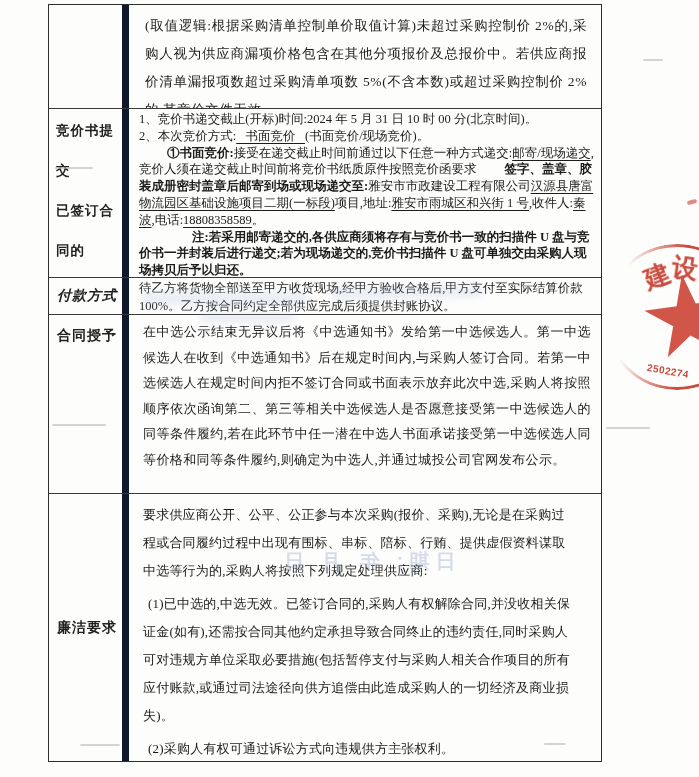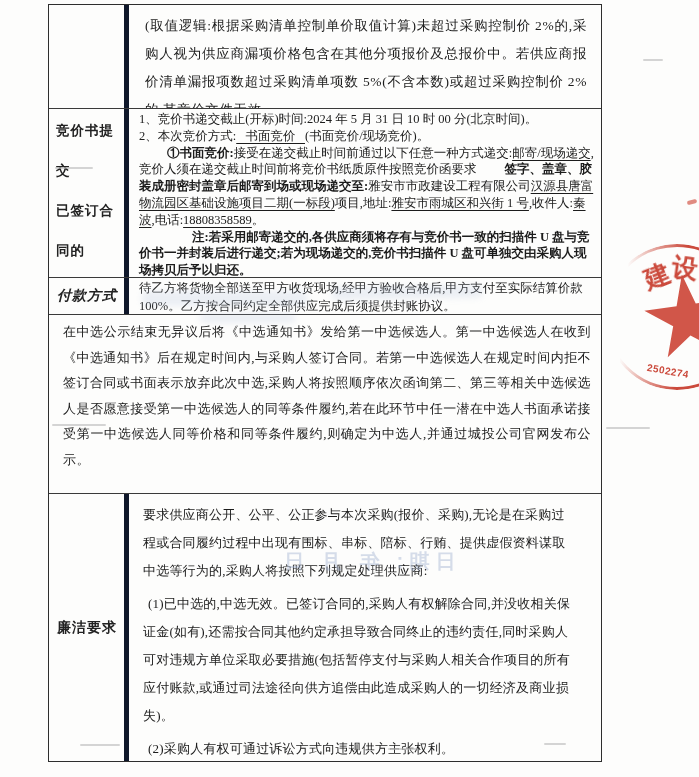--- a/index.html
+++ b/index.html
@@ -11,21 +11,21 @@
   }
   
   .doc-table{
     position:absolute;left:48px;top:4px;width:554px;height:758px;
     border:1px solid #2e2e2e;box-sizing:border-box;background:transparent;
   }
   .trow{display:flex;box-sizing:border-box;overflow:hidden;}
   .trow + .trow{border-top:1px solid #3a3a3a;}
   .cell{box-sizing:border-box;overflow:hidden;}
   .label-cell{
-    width:80px;flex:0 0 80px;border-right:5px solid #0f172a;
+    width:80px;flex:0 0 80px;border-right:7px solid #0f172a;
     font-weight:bold;font-size:14px;letter-spacing:1px;color:#222;
   }
   .content-cell{flex:1;}
   .r1{height:103px;}
   .r2{height:169px;}
   .r3{height:37px;}
   .r4{height:179px;}
   .r5{height:268px;}
   
   .r1 .content-cell{padding:7px 14px 0 16px;font-size:13.5px;line-height:28px;letter-spacing:.6px;text-align:justify;}
@@ -109,20 +109,23 @@
     <div class="trow r3">
       <div class="cell label-cell">
         <span>付款方式</span>
       </div>
       <div class="cell content-cell">
           <p><span>待乙方将货物全部送至甲方收货现场,经甲方验收合格后,甲方支付至实际结算价款 100%。乙方按合同约定全部供应完成后须提供封账协议。</span></p>
         </div>
     </div>
 
     <div class="trow r4">
+      <div class="cell label-cell">
+        <span>合同授予</span>
+      </div>
       <div class="cell content-cell">
           <p><span>在中选公示结束无异议后将《中选通知书》发给第一中选候选人。第一中选候选人在收到《中选通知书》后在规定时间内,与采购人签订合同。若第一中选候选人在规定时间内拒不签订合同或书面表示放弃此次中选,采购人将按照顺序依次函询第二、第三等相关中选候选人是否愿意接受第一中选候选人的同等条件履约,若在此环节中任一潜在中选人书面承诺接受第一中选候选人同等价格和同等条件履约,则确定为中选人,并通过城投公司官网发布公示。</span></p>
         </div>
     </div>
 
     <div class="trow r5">
       <div class="cell label-cell">
         <span>廉洁要求</span>
       </div>
       <div class="cell content-cell">

